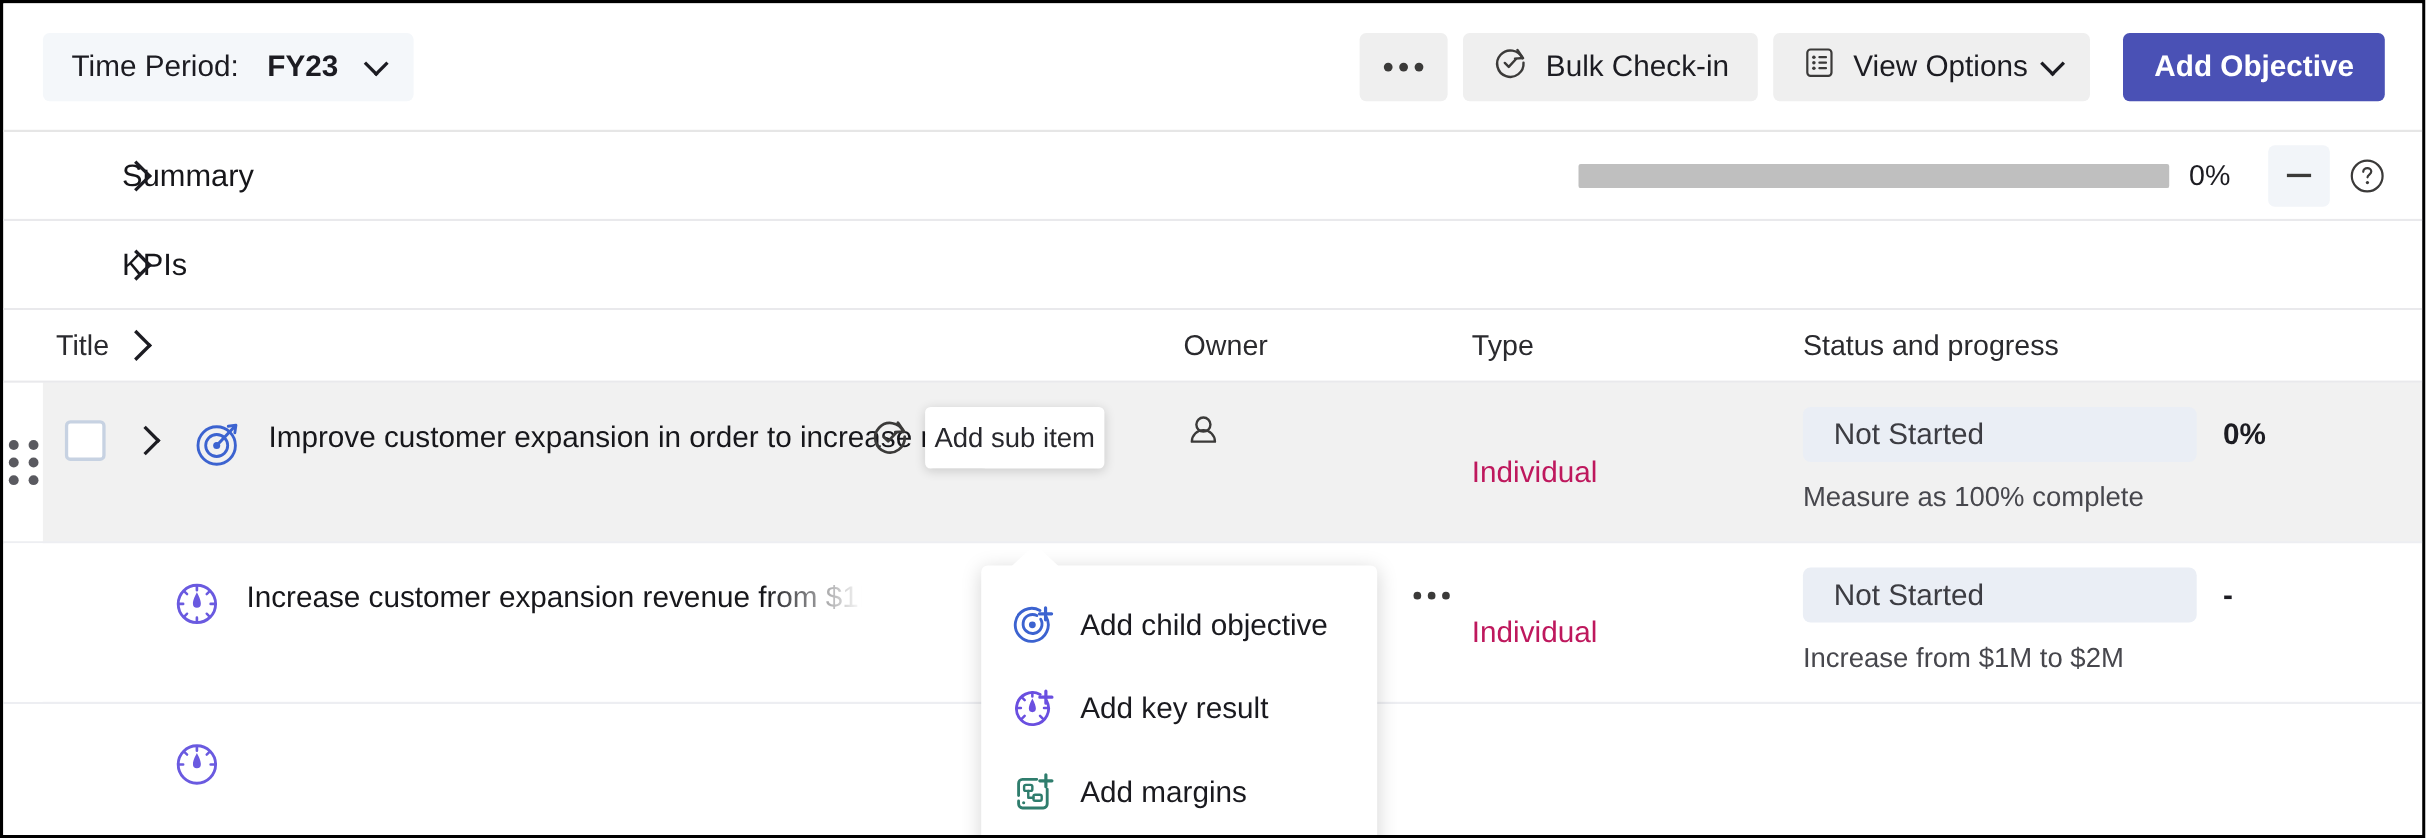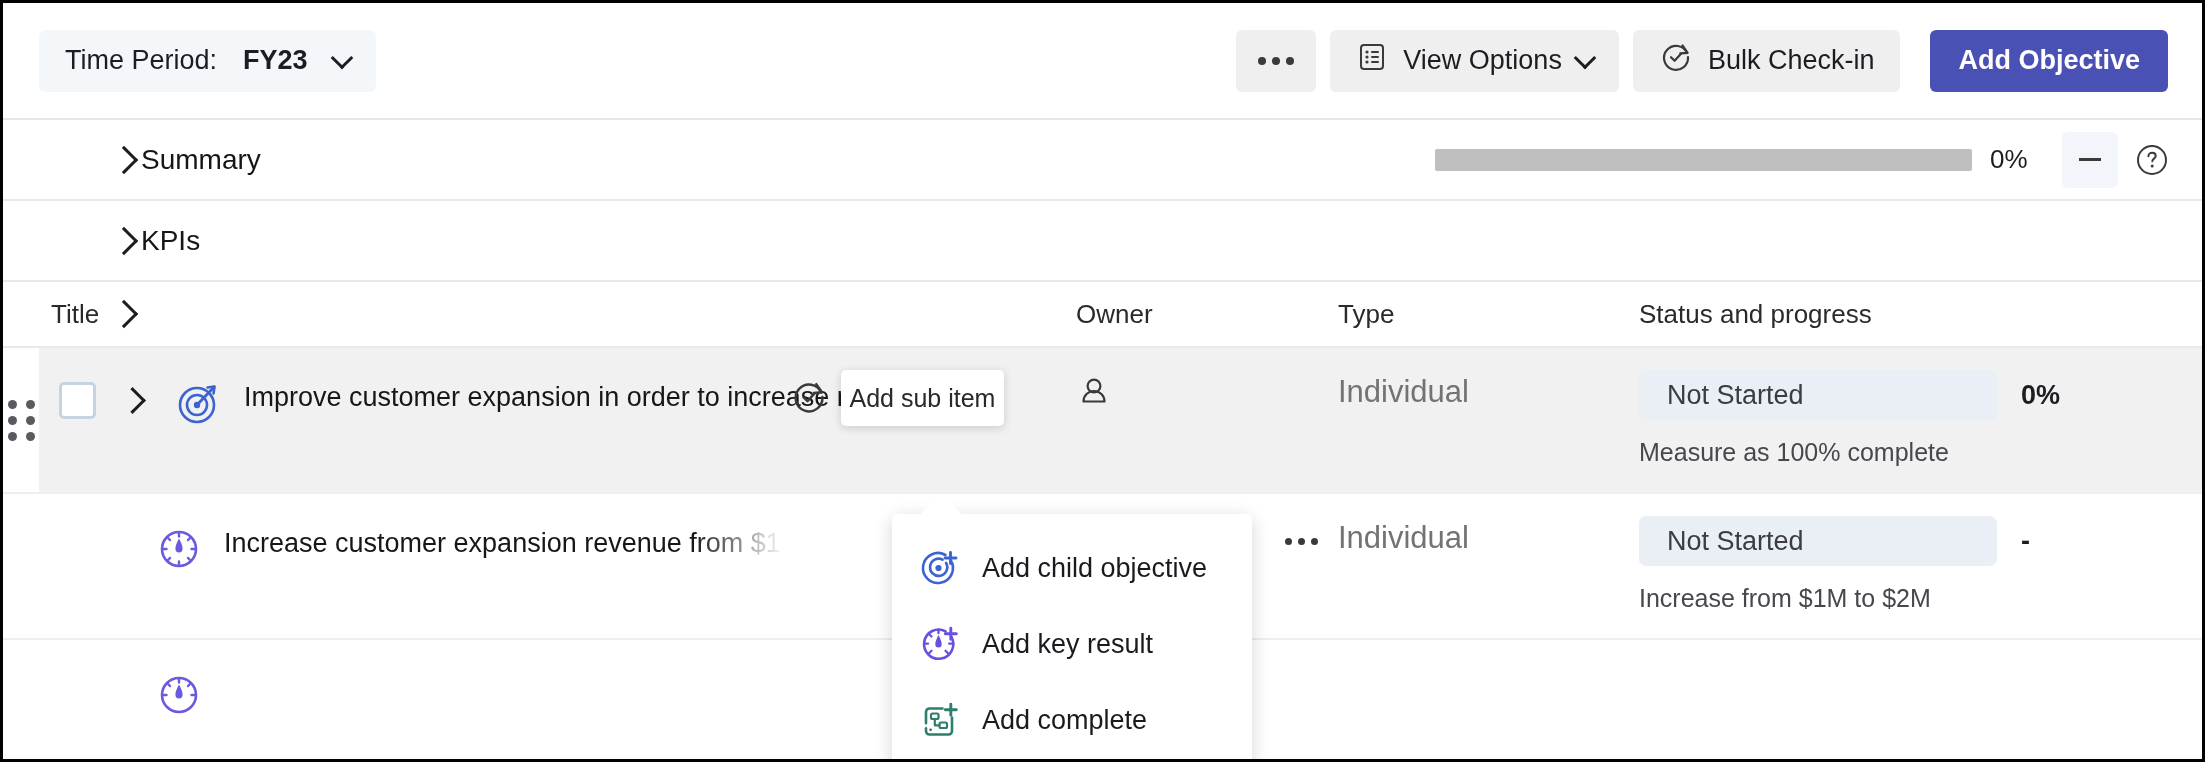--- a/index.html
+++ b/index.html
@@ -103,21 +103,21 @@
   }
 
   
   .section-row {
     position: relative;
     display: flex;
     align-items: center;
     height: 81px;
     border-bottom: 2px solid #e9e9ec;
     background: #ffffff;
-    padding-left: 90px;
+    padding-left: 60px;
   }
 
   .row-chevron {
     position: absolute;
     left: 106px;
     width: 34px; height: 34px;
     display: flex; align-items: center; justify-content: center;
     cursor: pointer;
   }
   .row-chevron::before {
@@ -288,21 +288,21 @@
     width: 56px; height: 56px;
     border: none; background: transparent;
     border-radius: 6px;
     display: flex; align-items: center; justify-content: center;
     cursor: pointer;
   }
   .act-btn.active { background: #d2d2d2; }
 
   .cell-owner  { position: absolute; left: 1037px; top: 26px; }
   .cell-type   { position: absolute; left: 1299px; top: 26px; display: flex; align-items: center; gap: 16px; }
-  .cell-type span { font-size: 31px; color: #737373; }
+  .cell-type span { font-size: 27px; color: #be185d; margin-top: 40px; }
   .cell-status { position: absolute; left: 1600px; top: 22px; }
 
   .status-pill {
     display: flex;
     align-items: center;
     width: 358px; height: 50px;
     padding: 0 28px;
     background: #eaeef5;
     border-radius: 7px;
     font-size: 27px;
@@ -398,47 +398,47 @@
     <div class="toolbar-spacer"></div>
 
     <div class="tb-group">
 
       <button class="tb-btn ellipsis-btn">
         <span class="dots-3">
             <i></i>
             <i></i>
             <i></i>
           </span>
+      </button>
+
+      <button class="tb-btn">
+        <span>
+          <svg width="34" height="34" viewBox="0 0 34 34" fill="none">
+            <path d="M28 13 A12 12 0 1 0 29 17" stroke="#3b3a39" stroke-width="2.2" stroke-linecap="round"></path>
+            <path d="M23.5 5.5 L28.6 12.8 L21.3 13.3" stroke="#3b3a39" stroke-width="2.2" stroke-linecap="round" stroke-linejoin="round" fill="none"></path>
+            <path d="M12 17.2 L15.6 20.8 L22.2 13.6" stroke="#3b3a39" stroke-width="2.2" stroke-linecap="round" stroke-linejoin="round" fill="none"></path>
+          </svg>
+        </span>
+        <span>Bulk Check-in</span>
       </button>
 
       <button class="tb-btn">
         <span>
           <svg width="32" height="32" viewBox="0 0 32 32" fill="none">
             <rect x="5" y="4" width="22" height="24" rx="3" stroke="#3b3a39" stroke-width="2"></rect>
             <circle cx="11" cy="11" r="1.6" fill="#3b3a39"></circle>
             <circle cx="11" cy="16" r="1.6" fill="#3b3a39"></circle>
             <circle cx="11" cy="21" r="1.6" fill="#3b3a39"></circle>
             <rect x="15" y="10" width="8" height="2" rx="1" fill="#3b3a39"></rect>
             <rect x="15" y="15" width="8" height="2" rx="1" fill="#3b3a39"></rect>
             <rect x="15" y="20" width="8" height="2" rx="1" fill="#3b3a39"></rect>
           </svg>
         </span>
         <span>View Options</span>
         <span class="chev"></span>
-      </button>
-
-      <button class="tb-btn">
-        <span>
-          <svg width="34" height="34" viewBox="0 0 34 34" fill="none">
-            <path d="M28 13 A12 12 0 1 0 29 17" stroke="#3b3a39" stroke-width="2.2" stroke-linecap="round"></path>
-            <path d="M23.5 5.5 L28.6 12.8 L21.3 13.3" stroke="#3b3a39" stroke-width="2.2" stroke-linecap="round" stroke-linejoin="round" fill="none"></path>
-            <path d="M12 17.2 L15.6 20.8 L22.2 13.6" stroke="#3b3a39" stroke-width="2.2" stroke-linecap="round" stroke-linejoin="round" fill="none"></path>
-          </svg>
-        </span>
-        <span>Bulk Check-in</span>
       </button>
 
       <button class="tb-btn-primary">Add Objective</button>
     </div>
   </div>
 
   <div class="section-row">
     <span class="row-chevron"></span>
     <span class="section-label">Summary</span>
 
@@ -637,17 +637,17 @@
       <span class="ctx-icon">
         <svg width="42" height="42" viewBox="0 0 42 42" fill="none">
           <path d="M34 18.5V32a3.5 3.5 0 0 1-3.5 3.5h-19A3.5 3.5 0 0 1 8 32V13a3.5 3.5 0 0 1 3.5-3.5h13" stroke="#2f7d6d" stroke-width="2.6" stroke-linecap="round" fill="none" stroke-dasharray="46 5 40 4"></path>
           <rect x="13" y="14.5" width="7.5" height="5.5" rx="1.6" stroke="#2f7d6d" stroke-width="2.2"></rect>
           <rect x="21.5" y="23.5" width="7.5" height="5.5" rx="1.6" stroke="#2f7d6d" stroke-width="2.2"></rect>
           <path d="M16.8 20 v6.3 h4.7" stroke="#2f7d6d" stroke-width="2.2" fill="none" stroke-linecap="round" stroke-linejoin="round"></path>
           <circle cx="12.6" cy="30.8" r="1.4" fill="#2f7d6d"></circle>
           <path d="M32.8 5.3 v11 M27.3 10.8 h11" stroke="#2f7d6d" stroke-width="2.9" stroke-linecap="round"></path>
         </svg>
       </span>
-      <span>Add complete</span>
+      <span>Add margins</span>
     </div>
   </div>
 
 </div>
 
 </body></html>

